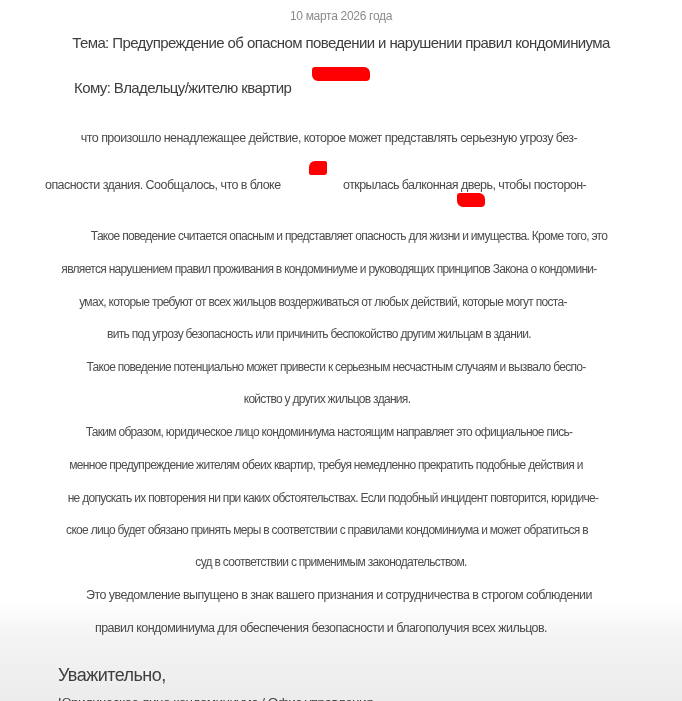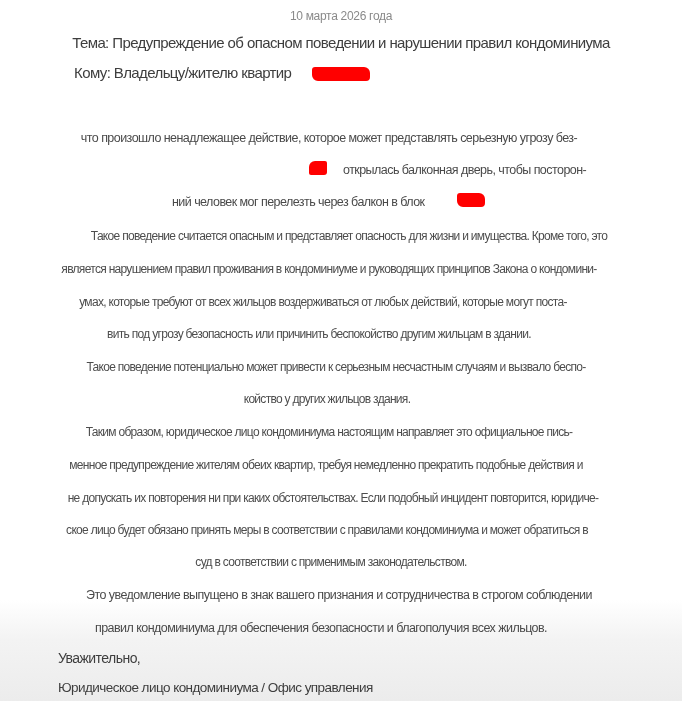--- a/index.html
+++ b/index.html
@@ -43,23 +43,24 @@
       color: #4a4a4a;
       letter-spacing: -0.55px;
     }
     .small-line {
       font-size: 12px;
       color: #4d4d4d;
       letter-spacing: -0.7px;
     }
     .left {
       text-align: right;
+      margin-top: 15px;
     }
     .closing {
-      font-size: 14px;
+      font-size: 18px;
       color: #3e3e3e;
       letter-spacing: -0.55px;
     }
     .redact {
       position: absolute;
       background: #ff0000;
       border-radius: 3px 6px 4px 6px;
     }
     .blur {
       filter: blur(0.35px);
@@ -71,23 +72,23 @@
 <div class="page">
 
   <div class="line date blur">10 марта 2026 года</div>
 
   <div class="line subject blur" style="top:34px;">Тема: Предупреждение об опасном поведении и нарушении правил кондоминиума</div>
 
   <div class="line subject left blur" style="top:64px; left:74px; width:auto;">Кому: Владельцу/жителю квартир</div>
   <div class="redact" style="left:312px; top:67px; width:58px; height:14px;"></div>
 
   <div class="line body-line blur" style="top:131px; left:-12px;">что произошло ненадлежащее действие, которое может представлять серьезную угрозу без-</div>
+  <div class="line body-line left blur" style="top:163px; left:45px; width:auto;">опасности здания. Сообщалось, что в блоке</div>
   <div class="redact" style="left:309px; top:161px; width:18px; height:14px; border-radius:6px 2px 3px 2px;"></div>
   <div class="line body-line left blur" style="top:163px; left:328px; width:auto;padding-left:15px;">открылась балконная дверь, чтобы посторон-</div>
-  <div class="line body-line left blur" style="top:195px; left:172px; width:auto;">ний человек мог перелезть через балкон в блок</div>
   <div class="redact" style="left:457px; top:193px; width:28px; height:14px;"></div>
 
   <div class="line small-line blur" style="top:229px; left:8px;">Такое поведение считается опасным и представляет опасность для жизни и имущества. Кроме того, это</div>
   <div class="line small-line blur" style="top:262px; left:-12px;">является нарушением правил проживания в кондоминиуме и руководящих принципов Закона о кондомини-</div>
   <div class="line small-line blur" style="top:295px; left:-18px;">умах, которые требуют от всех жильцов воздерживаться от любых действий, которые могут поста-</div>
   <div class="line small-line blur" style="top:327px; left:-22px;">вить под угрозу безопасность или причинить беспокойство другим жильцам в здании.</div>
 
   <div class="line small-line blur" style="top:360px; left:-5px;">Такое поведение потенциально может привести к серьезным несчастным случаям и вызвало беспо-</div>
   <div class="line small-line blur" style="top:392px; left:-14px;">койство у других жильцов здания.</div>
 

